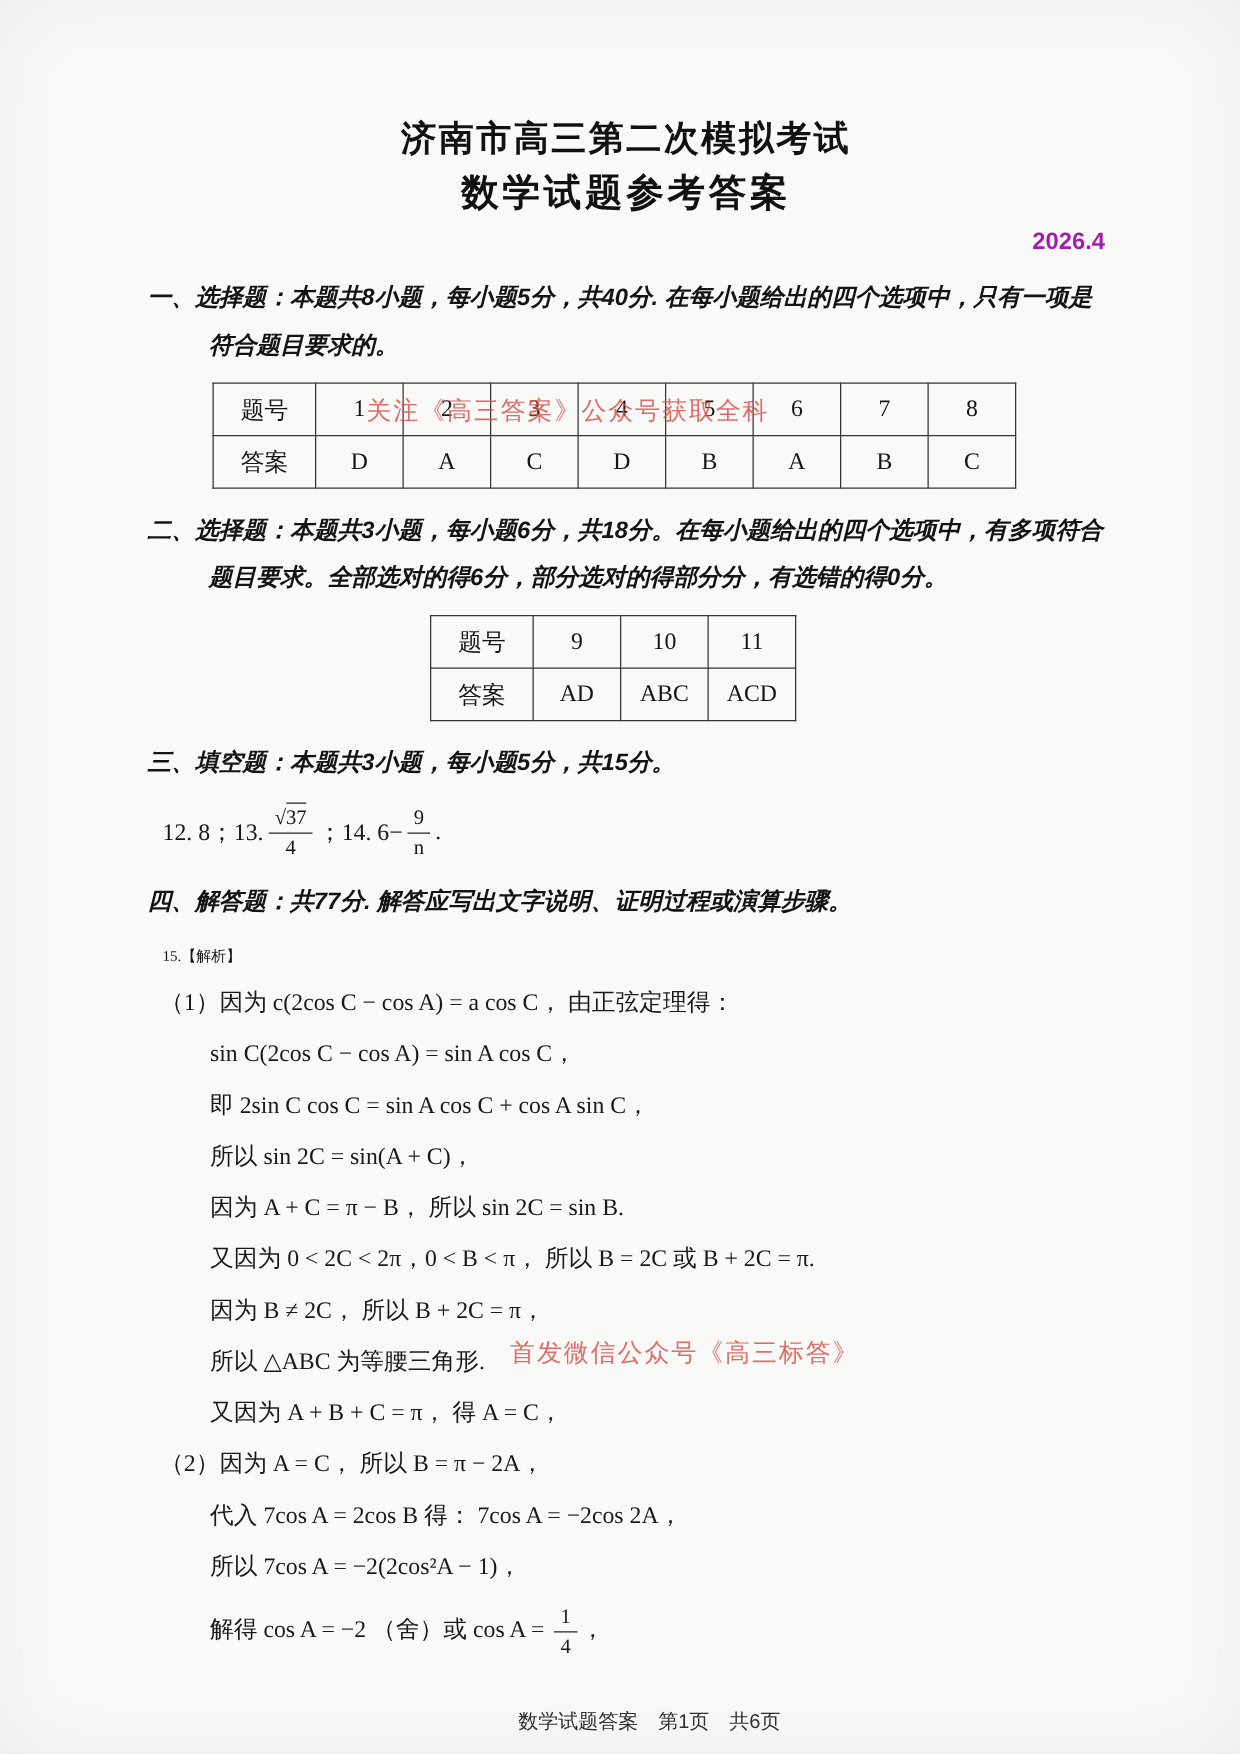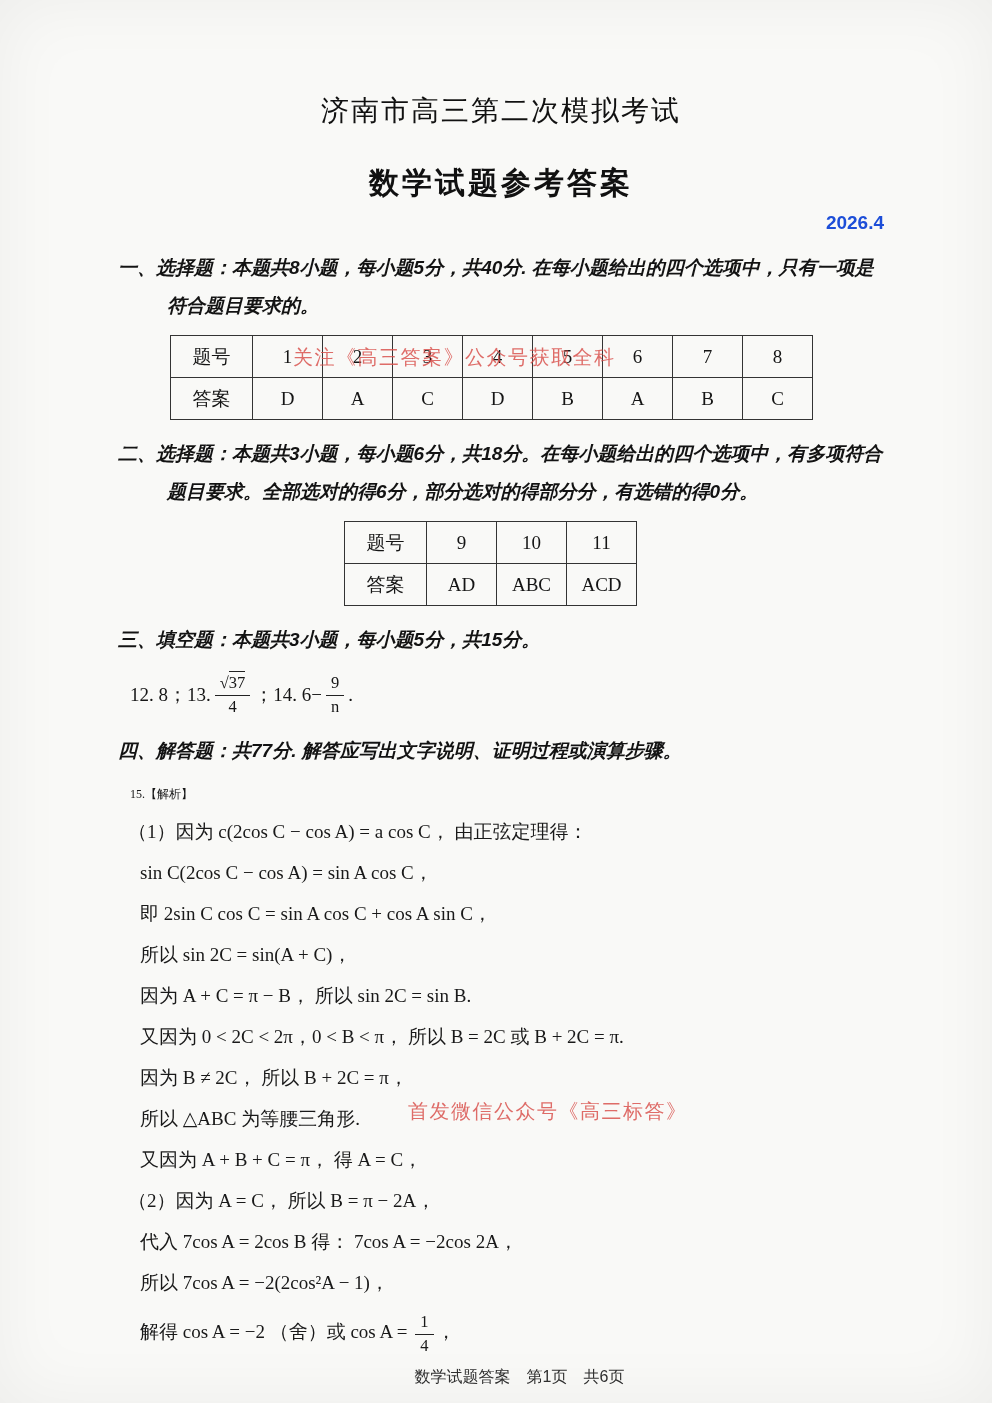--- a/index.html
+++ b/index.html
@@ -12,31 +12,31 @@
     box-shadow: inset 0 0 70px rgba(0,0,0,0.05);
     color:#1c1c1c;
     font-family:"Liberation Serif","DejaVu Serif",serif;
     overflow:hidden;
   }
   .content { padding:92px 108px 0 118px; }
 
   .title {
     text-align:center;
     font-family:"Liberation Sans","DejaVu Sans",sans-serif;
-    font-weight:400; font-size:28px; letter-spacing:2px; color:#111;
+    font-weight:700; font-size:28px; letter-spacing:2px; color:#111;
   }
   .subtitle {
-    text-align:center; margin-top:33px;
+    text-align:center; margin-top:4px;
     font-family:"Liberation Sans","DejaVu Sans",sans-serif;
     font-weight:700; font-size:30px; letter-spacing:3px; color:#111;
   }
   .date {
     text-align:right; margin-top:8px;
     font-family:"Liberation Sans","DejaVu Sans",sans-serif;
-    font-weight:700; font-size:19px; color:#1d4ed8;
+    font-weight:700; font-size:19px; color:#a21caf;
   }
 
   .section-heading {
     margin-top:15px;
     font-family:"Liberation Sans","DejaVu Sans",sans-serif;
     font-weight:700; font-size:19px; line-height:38px; color:#131313;
     padding-left:49px; text-indent:-49px;font-style:italic;
   }
 
   .tbl-wrap { position:relative; }
@@ -68,21 +68,21 @@
   .frac .fden { display:block; padding:2px 5px 0; }
   .radicand { border-top:1.3px solid #222; padding-top:1px; }
 
   .sol { position:relative; margin-top:16px; }
   .sol-label { margin-left:12px; font-size:12px; color:#161616; }
   .sol-line {
     font-size:19px; line-height:24px; color:#191919;
     margin-top:17px;
   }
   .sol-line.ind1 { margin-left:10px; }
-  .sol-line.ind2 { margin-left:22px; }
+  .sol-line.ind2 { margin-left:50px; }
   .sol-line .frac { margin:0 3px; }
 
   .wm {
     position:absolute; white-space:nowrap;
     font-family:"Liberation Sans","DejaVu Sans",sans-serif;
     font-size:20px; letter-spacing:1.5px;
     color:rgba(217,83,79,0.85);
   }
   .wm1 { left:175px; top:9px; }
   .wm2 { left:290px; top:312px; }

